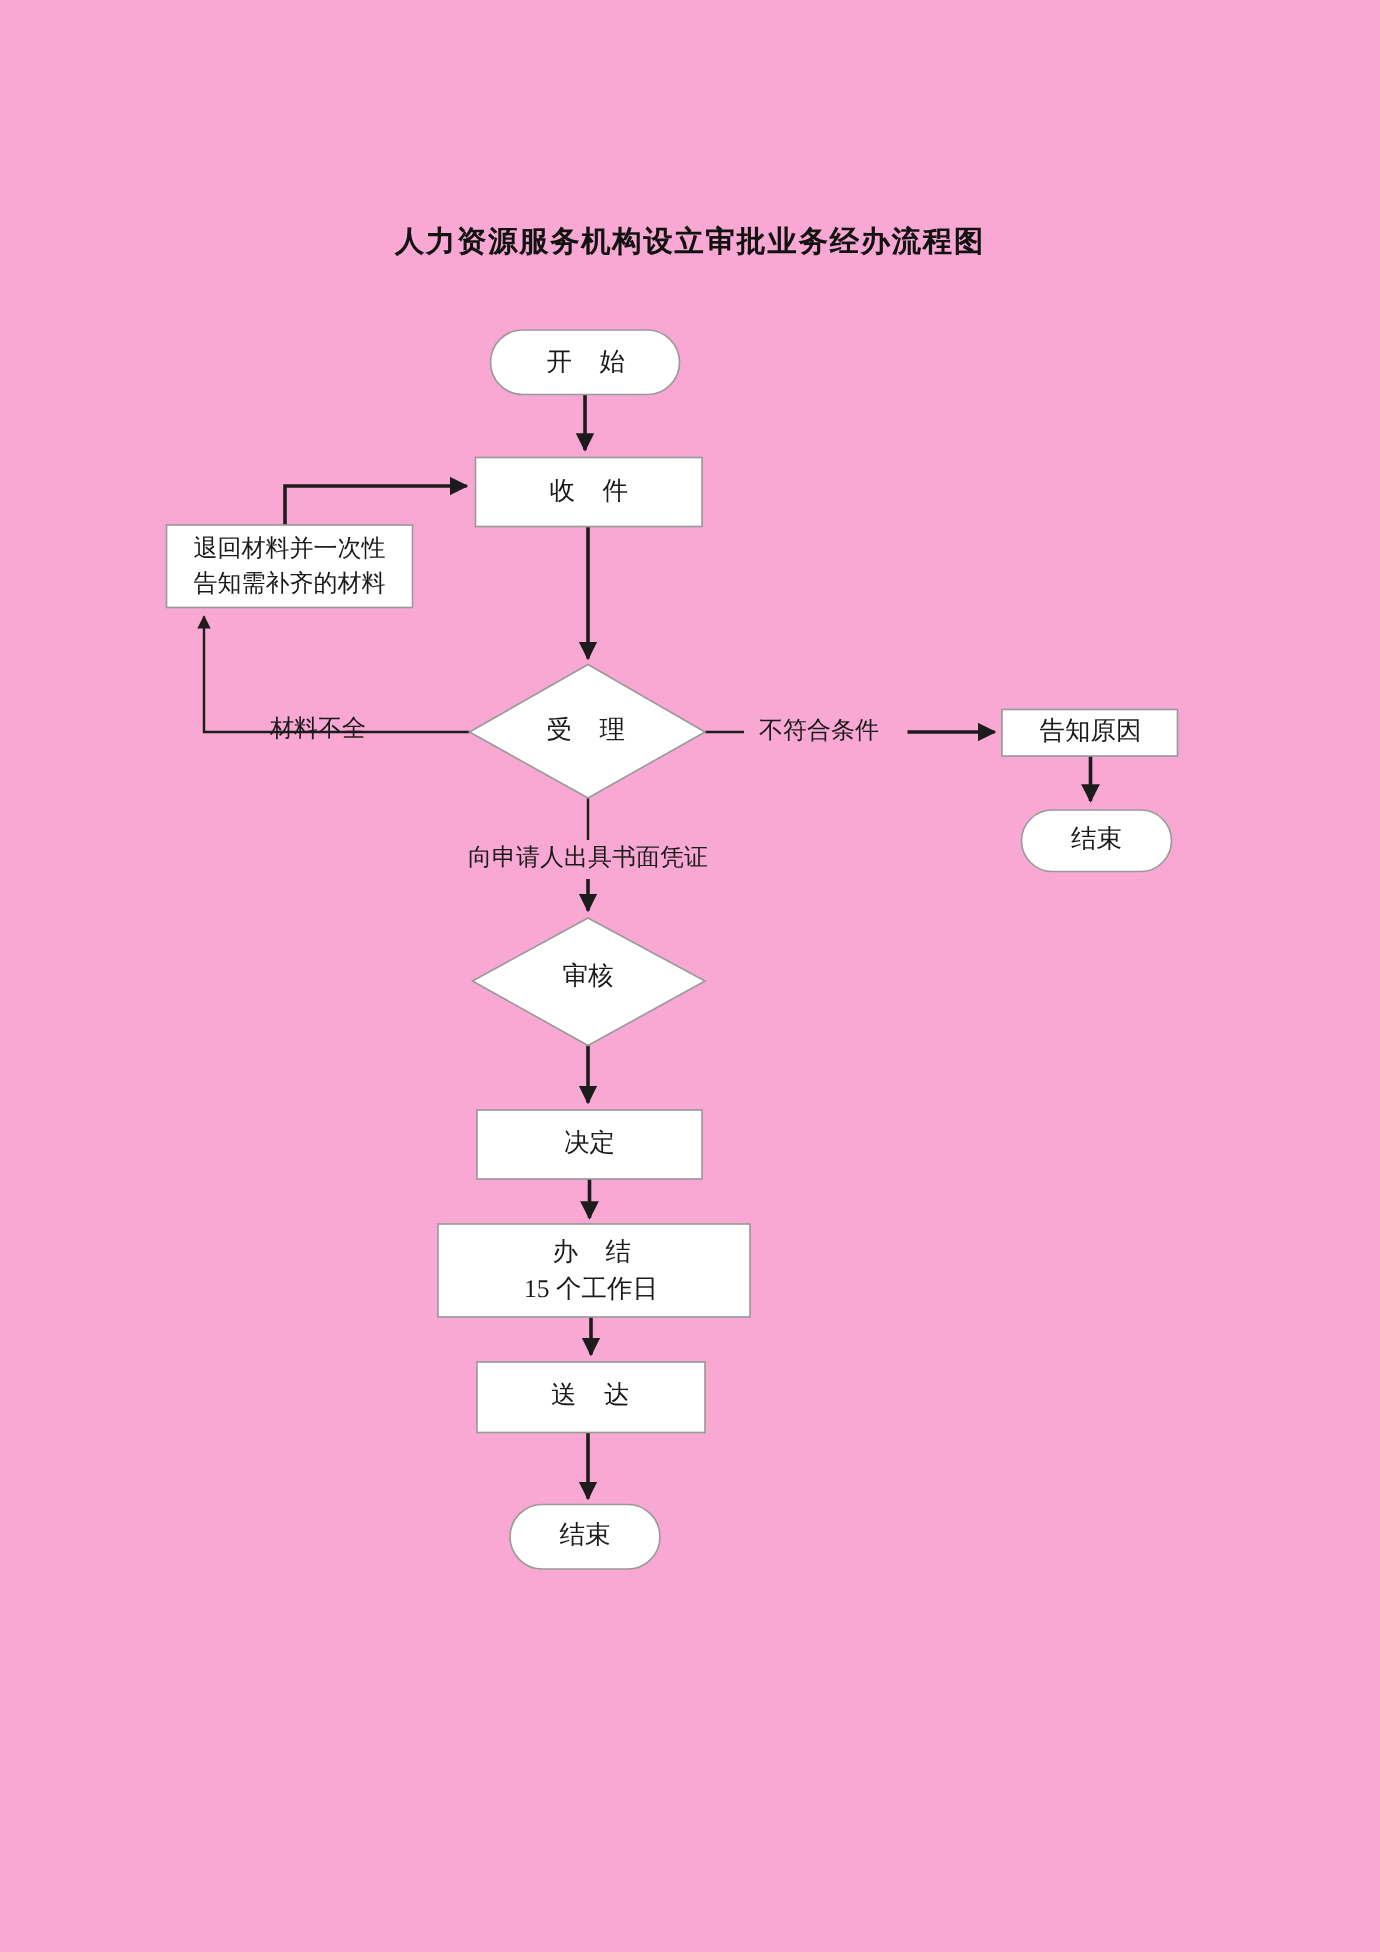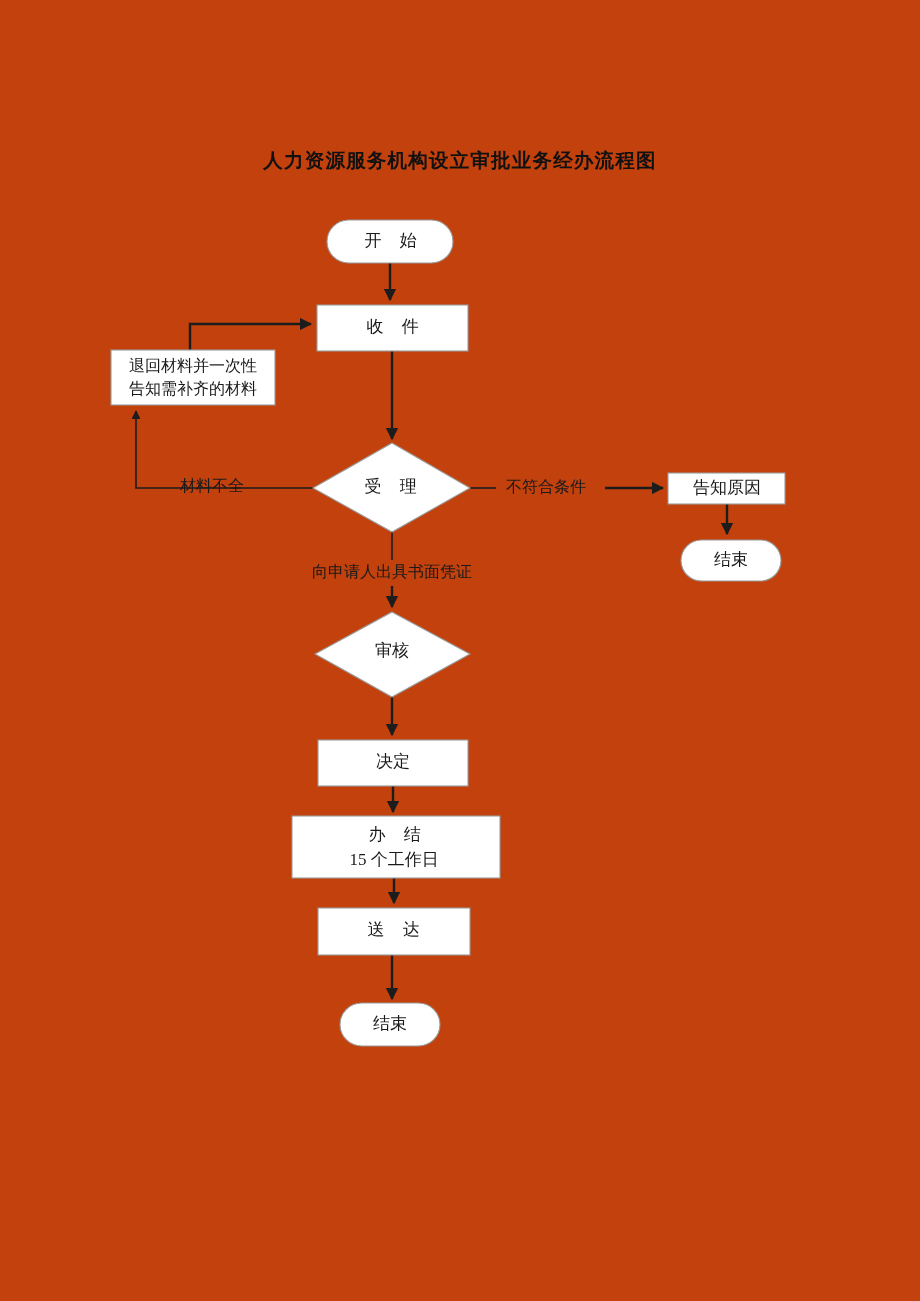--- a/index.html
+++ b/index.html
@@ -13,21 +13,21 @@
     height: 1301px;
     position: relative;
     font-family: "Liberation Serif", "DejaVu Serif", serif;
     color: #1a1a1a;
     overflow: hidden;
   }
   #page {
     position: relative;
     width: 920px;
     height: 1301px;
-    background: #c2410c;
+    background: #f9a8d4;
   }
   #doc-title {
     position: absolute;
     left: 0;
     top: 147px;
     width: 920px;
     text-align: center;
     font-size: 19.5px;
     font-weight: 700;
     letter-spacing: 1.2px;

